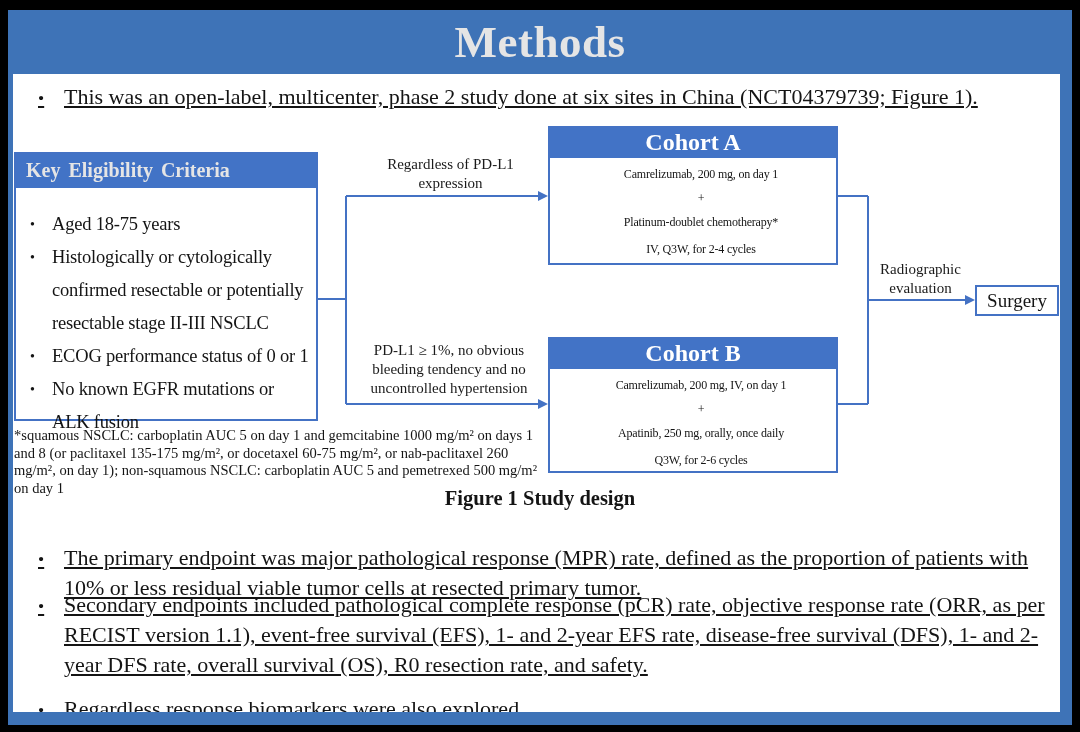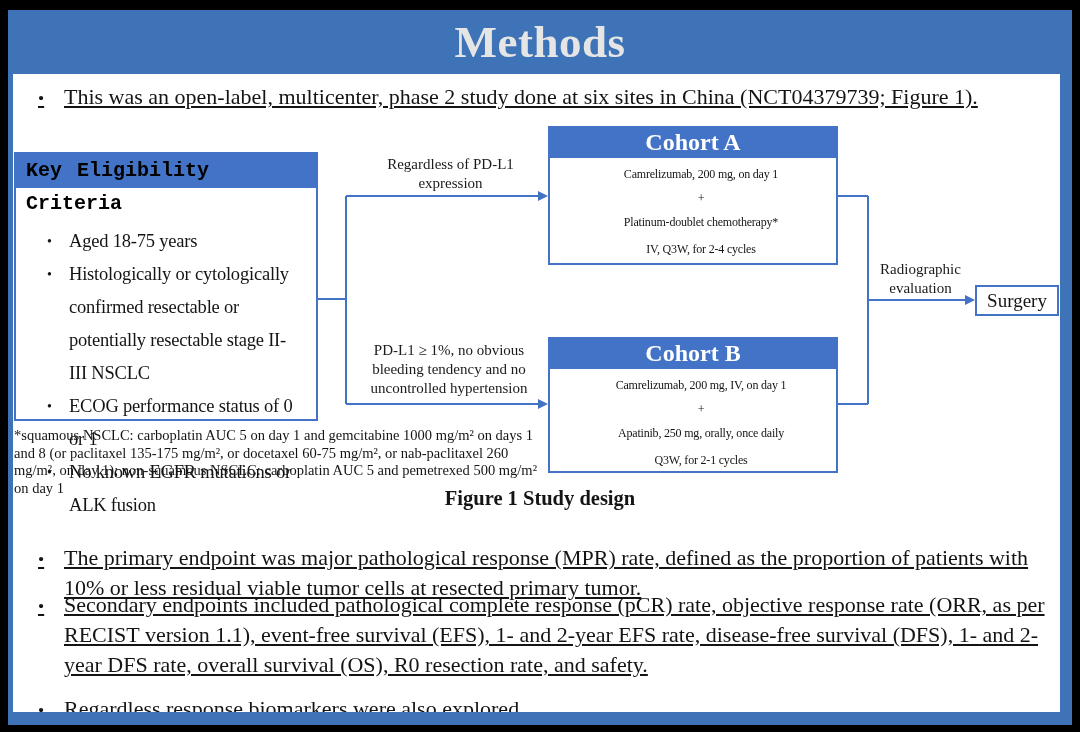--- a/index.html
+++ b/index.html
@@ -20,23 +20,23 @@
   .dot::before{content:"•";font-size:.8em;}
   .intro{left:30px;top:72px;width:1012px;}
   .ep0{left:30px;top:510px;width:1014px;margin-top:23px;}
   .ep1{left:30px;top:580px;width:1014px;}
   .ep2{left:30px;top:684px;width:1014px;}
 
   .connectors{position:absolute;left:0;top:0;pointer-events:none;}
 
   .elig-box{position:absolute;left:6px;top:142px;width:304px;height:269px;
     border:2px solid #4472C4;box-sizing:border-box;background:#fff;}
-  .elig-header{height:34px;background:#4273C6;color:#000000;font-weight:bold;font-size:20px;
-    line-height:33px;padding-left:10px;word-spacing:3px;font-family:Liberation Mono, monospace;}
-  .elig-items{margin:17px;padding:20px 4px 0 10px;list-style:none;}
+  .elig-header{height:34px;background:#4273C6;color:#e5e5e5;font-weight:bold;font-size:20px;
+    line-height:33px;padding-left:10px;word-spacing:3px;}
+  .elig-items{margin:0;padding:20px 4px 0 10px;list-style:none;}
   .elig-items li{position:relative;padding-left:26px;font-size:18.5px;line-height:33px;letter-spacing:-.2px;}
   .elig-items li::before{content:"•";position:absolute;left:4px;top:0;font-size:14px;}
 
   .cohort{position:absolute;width:290px;border:2px solid #4472C4;box-sizing:border-box;
     background:#fff;text-align:center;}
   .cohort-a{left:540px;top:116px;height:139px;}
   .cohort-b{left:540px;top:327px;height:136px;}
   .cohort-header{height:30px;background:#4273C6;color:#fff;font-weight:bold;font-size:24px;line-height:29px;}
   .cohort-body{padding-top:3px;}
   .cohort-line{font-size:12px;line-height:27px;letter-spacing:-.2px;padding-left:16px;}
@@ -98,21 +98,21 @@
       <div class="cohort-line">IV, Q3W, for 2-4 cycles</div>
     </div>
   </div>
 
   <div class="cohort cohort-b">
     <div class="cohort-header">Cohort B</div>
     <div class="cohort-body">
       <div class="cohort-line">Camrelizumab, 200 mg, IV, on day 1</div>
       <div class="cohort-line plus">+</div>
       <div class="cohort-line">Apatinib, 250 mg, orally, once daily</div>
-      <div class="cohort-line">Q3W, for 2-1 cycles</div>
+      <div class="cohort-line">Q3W, for 2-6 cycles</div>
     </div>
   </div>
 
   <div class="branch-label label-eval">Radiographic evaluation</div>
 
   <div class="surgery-box">Surgery</div>
 
   <div class="footnote">*squamous NSCLC: carboplatin AUC 5 on day 1 and gemcitabine 1000 mg/m² on days 1 and 8 (or paclitaxel 135-175 mg/m², or docetaxel 60-75 mg/m², or nab-paclitaxel 260 mg/m², on day 1); non-squamous NSCLC: carboplatin AUC 5 and pemetrexed 500 mg/m² on day 1</div>
 
   <div class="caption">Figure 1 Study design</div>

